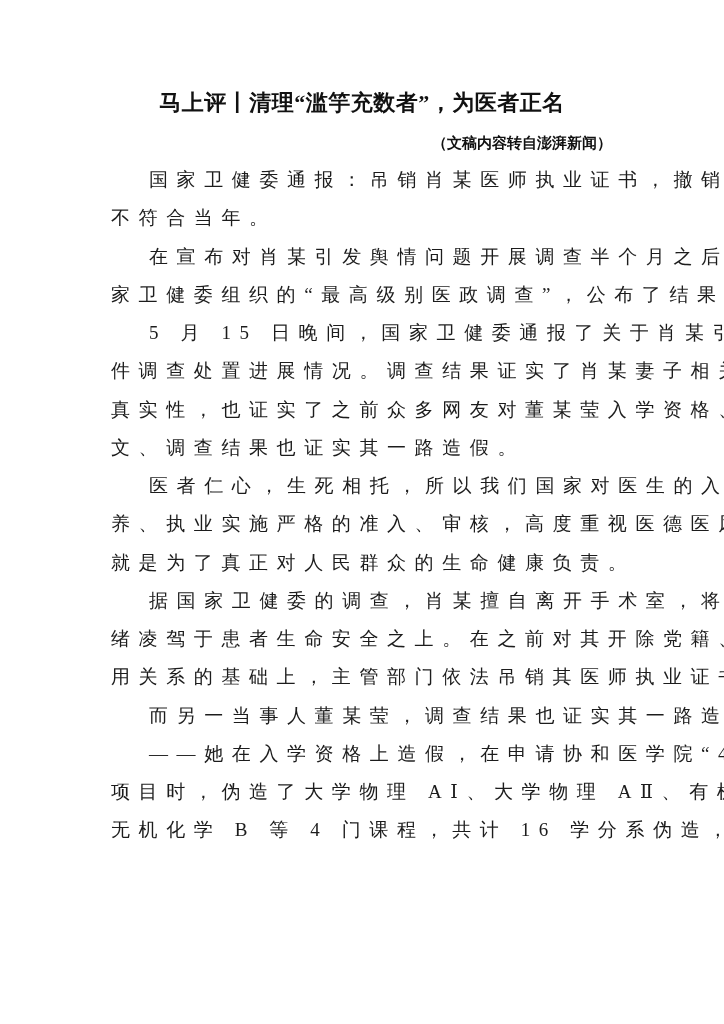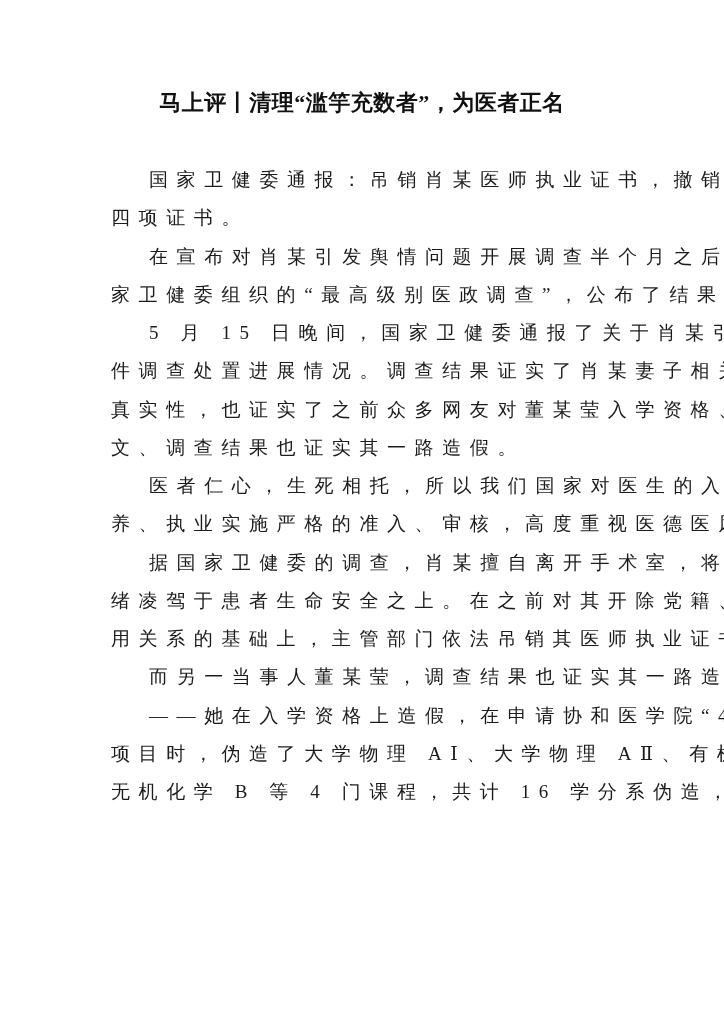--- a/index.html
+++ b/index.html
@@ -59,43 +59,45 @@
   }
   .line.indent {
     padding-left: 38px;
   }
 </style>
 </head>
 <body>
 
 <div class="page">
   <div class="title">马上评丨清理“滥竽充数者”，为医者正名</div>
+  <div class="source">（文稿内容转自澎湃新闻）</div>
 
   <div class="body">
 
     <div class="paragraph">
       <div class="line indent">国家卫健委通报：吊销肖某医师执业证书，撤销董某莹</div>
-      <div class="line">四项证书。</div>
+      <div class="line">不符合当年。</div>
     </div>
 
     <div class="paragraph">
       <div class="line indent">在宣布对肖某引发舆情问题开展调查半个月之后，由国</div>
       <div class="line">家卫健委组织的“最高级别医政调查”，公布了结果。</div>
     </div>
 
     <div class="paragraph">
       <div class="line indent">5 月 15 日晚间，国家卫健委通报了关于肖某引发舆情事</div>
       <div class="line">件调查处置进展情况。调查结果证实了肖某妻子相关举报的</div>
       <div class="line">真实性，也证实了之前众多网友对董某莹入学资格、学术论</div>
       <div class="line">文、调查结果也证实其一路造假。</div>
     </div>
 
     <div class="paragraph">
       <div class="line indent">医者仁心，生死相托，所以我们国家对医生的入学、培</div>
       <div class="line">养、执业实施严格的准入、审核，高度重视医德医风建设，</div>
+      <div class="line">就是为了真正对人民群众的生命健康负责。</div>
     </div>
 
     <div class="paragraph">
       <div class="line indent">据国家卫健委的调查，肖某擅自离开手术室，将个人情</div>
       <div class="line">绪凌驾于患者生命安全之上。在之前对其开除党籍、解除聘</div>
       <div class="line">用关系的基础上，主管部门依法吊销其医师执业证书，并给</div>
     </div>
 
     <div class="paragraph">
       <div class="line indent">而另一当事人董某莹，调查结果也证实其一路造假，窃</div>

